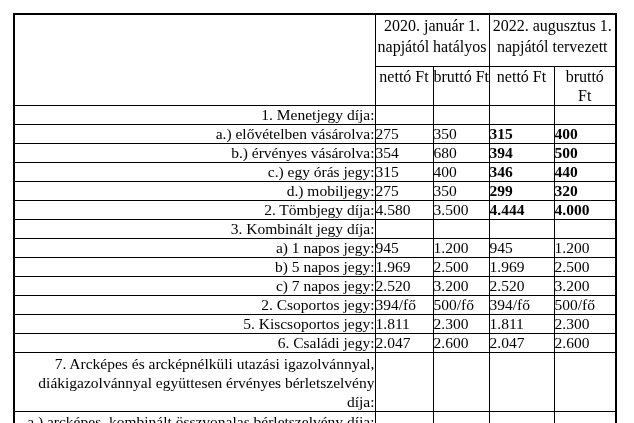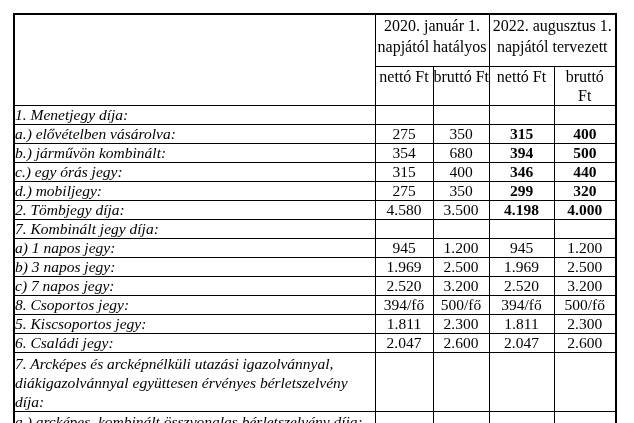--- a/index.html
+++ b/index.html
@@ -66,29 +66,28 @@
   th.sub.wrapcol { white-space: normal; }
   th.sub.wrapcol .wrapbox {
     display: block;
     width: 44px;
     margin: 0 auto;
     text-align: center;
   }
 
   
   td.lbl {
-    text-align: left;
+    text-align: right;
     padding: 0 4px 0 6px;
     height: 18px;
     line-height: 18px;
     vertical-align: middle;
-    font-style: italic;
   }
   td.num {
-    text-align: center;
+    text-align: left;
     padding: 0 4px 0 2px;
     height: 18px;
     line-height: 18px;
     vertical-align: middle;
     white-space: nowrap;
   }
   td.num.bold { font-weight: bold; }
   tr.multiline td.lbl {
     height: 55px;
     line-height: 19px;
@@ -132,21 +131,21 @@
         <td class="num"></td>
       </tr>
       <tr>
         <td class="lbl">a.) elővételben vásárolva:</td>
         <td class="num">275</td>
         <td class="num">350</td>
         <td class="num bold">315</td>
         <td class="num bold">400</td>
       </tr>
       <tr>
-        <td class="lbl">b.) járművön kombinált:</td>
+        <td class="lbl">b.) érvényes vásárolva:</td>
         <td class="num">354</td>
         <td class="num">680</td>
         <td class="num bold">394</td>
         <td class="num bold">500</td>
       </tr>
       <tr>
         <td class="lbl">c.) egy órás jegy:</td>
         <td class="num">315</td>
         <td class="num">400</td>
         <td class="num bold">346</td>
@@ -156,53 +155,53 @@
         <td class="lbl">d.) mobiljegy:</td>
         <td class="num">275</td>
         <td class="num">350</td>
         <td class="num bold">299</td>
         <td class="num bold">320</td>
       </tr>
       <tr>
         <td class="lbl">2. Tömbjegy díja:</td>
         <td class="num">4.580</td>
         <td class="num">3.500</td>
-        <td class="num bold">4.198</td>
+        <td class="num bold">4.444</td>
         <td class="num bold">4.000</td>
       </tr>
       <tr>
-        <td class="lbl">7. Kombinált jegy díja:</td>
+        <td class="lbl">3. Kombinált jegy díja:</td>
         <td class="num"></td>
         <td class="num"></td>
         <td class="num"></td>
         <td class="num"></td>
       </tr>
       <tr>
         <td class="lbl">a) 1 napos jegy:</td>
         <td class="num">945</td>
         <td class="num">1.200</td>
         <td class="num">945</td>
         <td class="num">1.200</td>
       </tr>
       <tr>
-        <td class="lbl">b) 3 napos jegy:</td>
+        <td class="lbl">b) 5 napos jegy:</td>
         <td class="num">1.969</td>
         <td class="num">2.500</td>
         <td class="num">1.969</td>
         <td class="num">2.500</td>
       </tr>
       <tr>
         <td class="lbl">c) 7 napos jegy:</td>
         <td class="num">2.520</td>
         <td class="num">3.200</td>
         <td class="num">2.520</td>
         <td class="num">3.200</td>
       </tr>
       <tr>
-        <td class="lbl">8. Csoportos jegy:</td>
+        <td class="lbl">2. Csoportos jegy:</td>
         <td class="num">394/fő</td>
         <td class="num">500/fő</td>
         <td class="num">394/fő</td>
         <td class="num">500/fő</td>
       </tr>
       <tr>
         <td class="lbl">5. Kiscsoportos jegy:</td>
         <td class="num">1.811</td>
         <td class="num">2.300</td>
         <td class="num">1.811</td>

